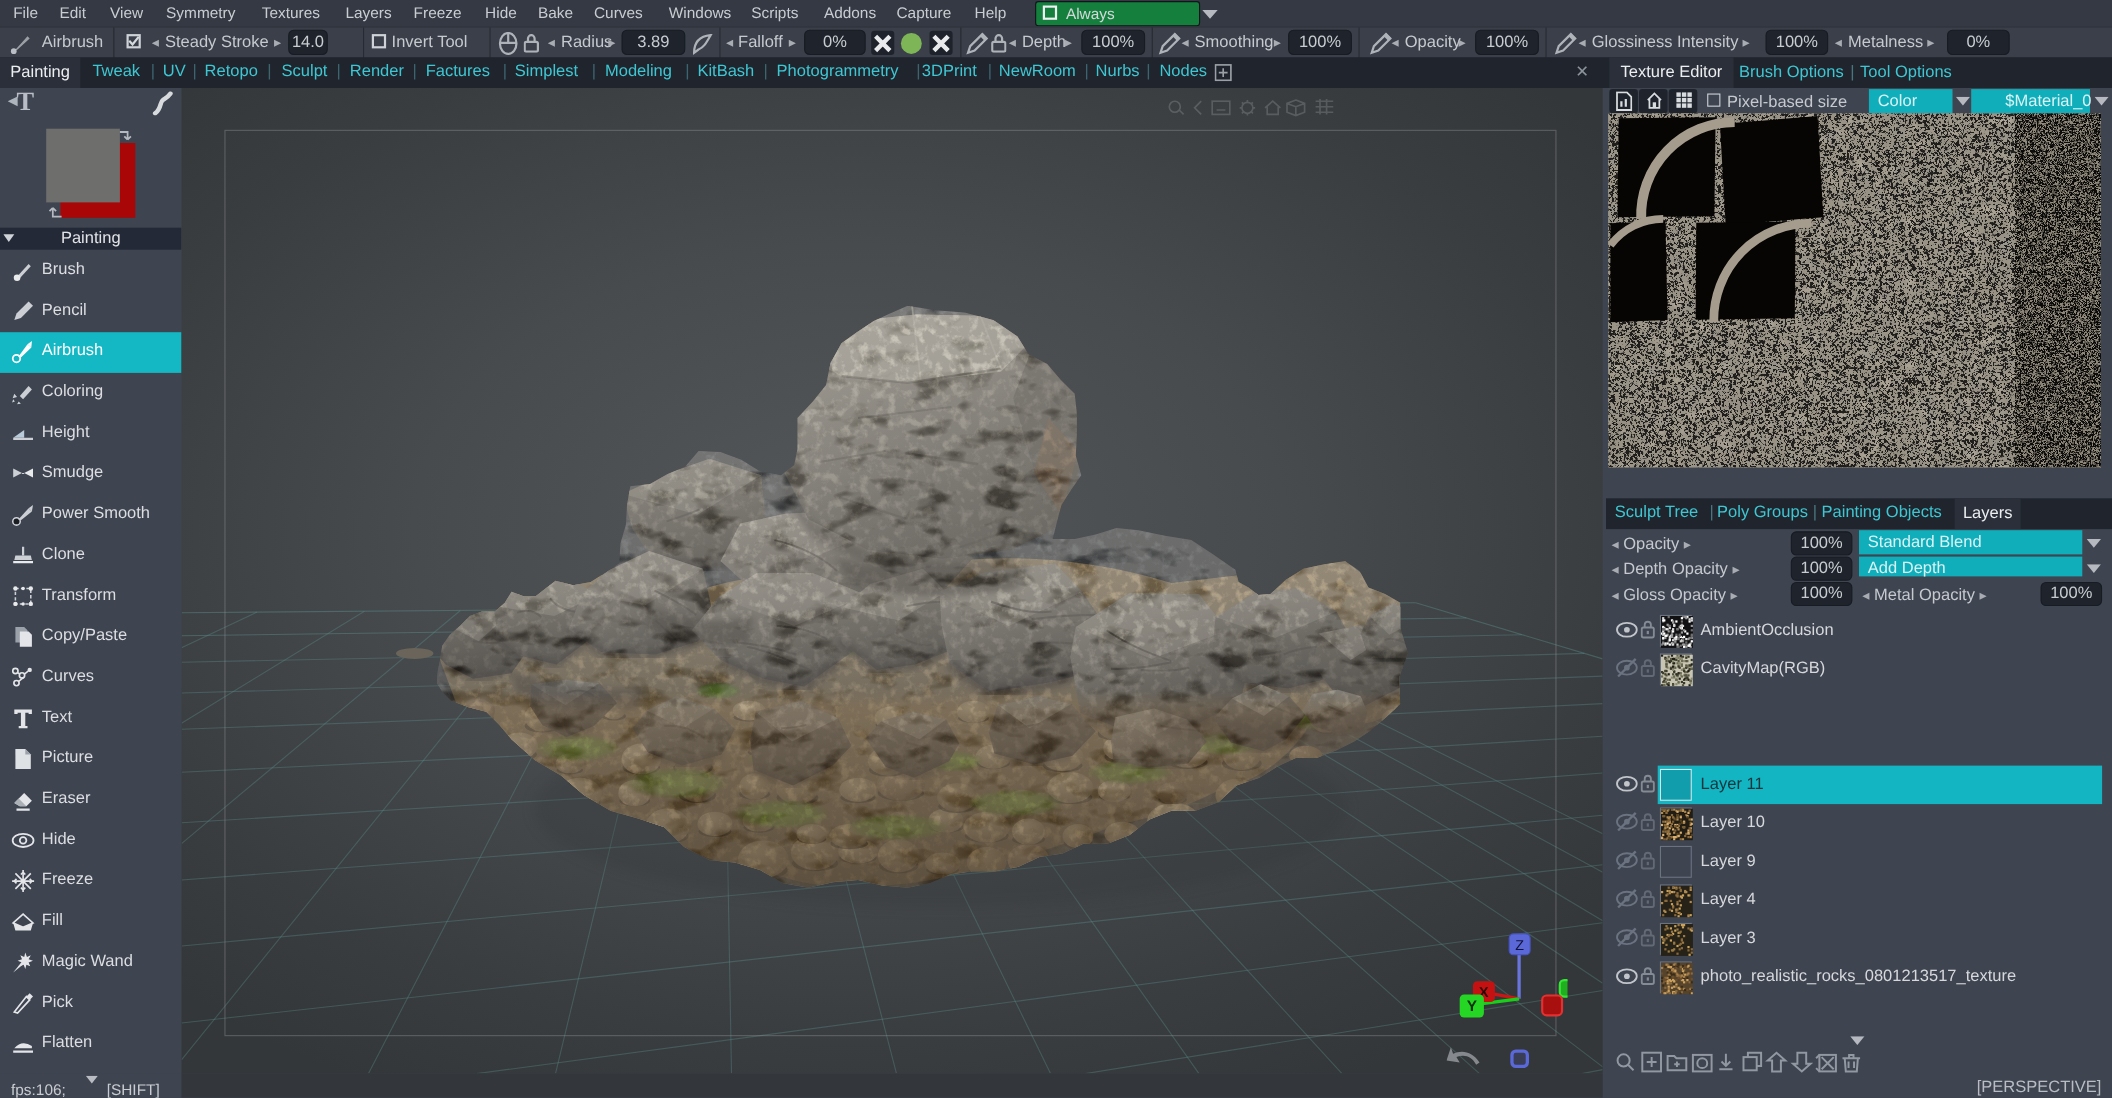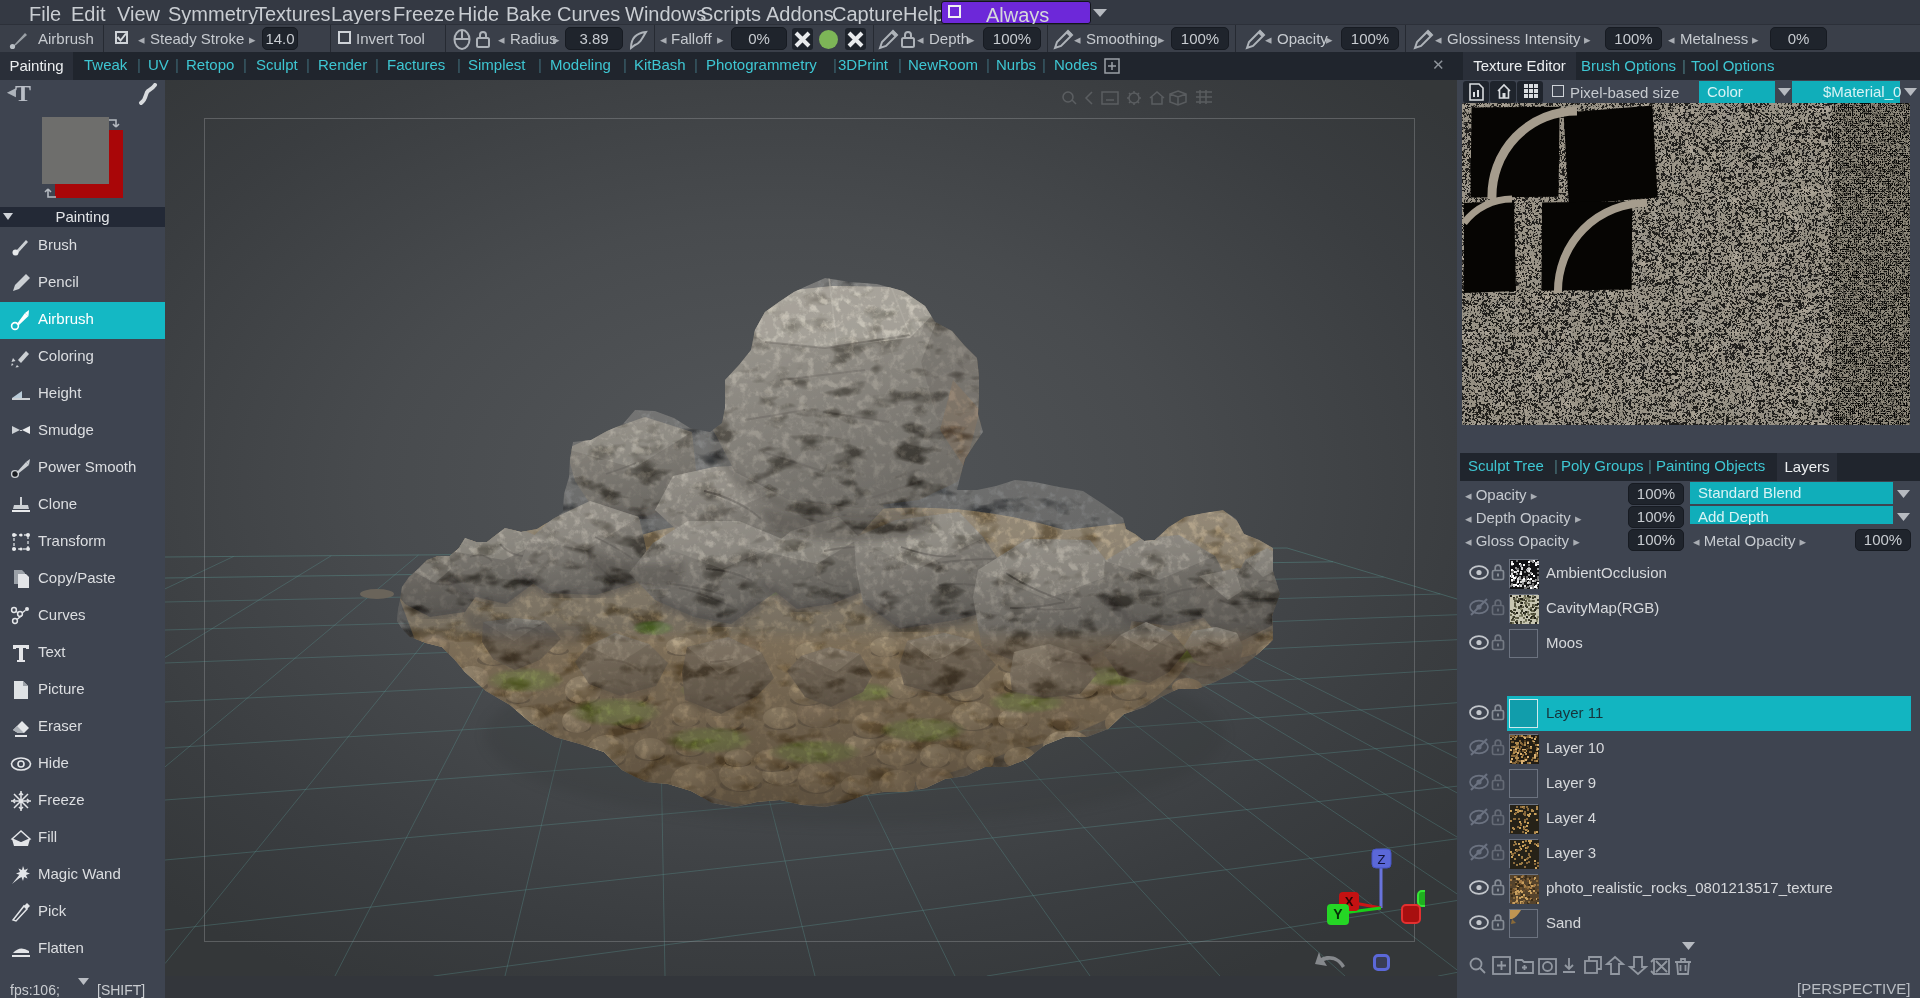--- a/index.html
+++ b/index.html
@@ -1,21 +1,21 @@
 <!DOCTYPE html>
 <html><head><meta charset="utf-8">
 <style>
 html,body{margin:0;padding:0;width:1920px;height:998px;overflow:hidden;background:#3e4450;
 font-family:"Liberation Sans",sans-serif;-webkit-font-smoothing:antialiased;}
 *{box-sizing:border-box;}
 .abs{position:absolute;}
 #app{position:relative;width:1920px;height:998px;color:#ccd0d4;font-size:15px;}
 
 #menubar{left:0;top:0;width:1920px;height:24px;background:#343943;color:#c9cdd2;}
-#menubar span{position:absolute;top:3px;font-size:20px;margin-left:17px;}
+#menubar span{position:absolute;top:3px;font-size:14px;}
 
 #toolbar{left:0;top:24px;width:1920px;height:28px;background:#3a3f49;border-top:1px solid #2c3039;}
 #toolbar .lbl{position:absolute;top:5px;font-size:15px;color:#c6cacf;white-space:nowrap;}
 .vbox{position:absolute;top:2px;height:23px;background:#1f242c;border:1px solid #171b22;border-radius:5px;color:#c8ccd1;font-size:15px;text-align:center;line-height:21px;}
 .sep{position:absolute;top:0;width:1px;height:28px;background:#262a32;}
 .arrL:before{content:"\25C2";font-size:13px;color:#a9adb3;}
 .arrR:before{content:"\25B8";font-size:13px;color:#a9adb3;}
 .chk{position:absolute;top:6px;width:13px;height:13px;border:2px solid #cfd3d8;background:transparent;}
 
 #tabrow{left:0;top:52px;width:1920px;height:28px;background:#20252d;}
@@ -80,21 +80,21 @@
       <span style="left:314px">Layers</span>
 <span style="left:376px">Freeze</span>
       <span style="left:441px">Hide</span>
       <span style="left:489px">Bake</span>
 <span style="left:540px">Curves</span>
       <span style="left:608px">Windows</span>
       <span style="left:683px">Scripts</span>
 <span style="left:749px">Addons</span>
       <span style="left:815px">Capture</span>
       <span style="left:886px">Help</span>
-<div class="abs" style="left:941px;top:1px;width:150px;height:23px;background:#6d28d9;border:1px solid #12151a;border-radius:3px;">
+<div class="abs" style="left:941px;top:1px;width:150px;height:23px;background:#15803d;border:1px solid #12151a;border-radius:3px;">
 <div class="abs" style="left:6px;top:3px;width:13px;height:13px;border:2px solid #eef0f2;"></div>
 <span style="left:27px;top:2px;position:absolute;color:#d5d8db;">Always</span>
       </div>
 <div class="abs" style="left:1093px;top:9px;border:7px solid transparent;border-top:8px solid #b6bac0;"></div>
 </div>
 
 <div class="abs" id="toolbar">
 <svg class="abs" style="left:8px;top:4px" width="22" height="22" viewBox="0 0 22 22">
         <path d="M3 19 L7 15 L17 4 L19 6 L8 16 Z" fill="#9aa0a6"></path>
         <circle cx="4.5" cy="17.5" r="2.6" fill="#b9bfc5"></circle>
@@ -1224,33 +1224,20 @@
             <rect x="22" y="22" width="2" height="2" fill="#6b6a52"></rect>
             <rect x="2" y="27" width="2" height="2" fill="#555440"></rect>
             <rect x="24" y="1" width="2" height="2" fill="#3a3a2a"></rect>
             <rect x="23" y="10" width="2" height="2" fill="#6b6a52"></rect>
             <rect x="2" y="27" width="2" height="2" fill="#6b6a52"></rect>
             <rect x="13" y="22" width="2" height="2" fill="#6b6a52"></rect>
             <rect x="15" y="10" width="2" height="2" fill="#3a3a2a"></rect>
           </svg></div>
     <span class="lname">CavityMap(RGB)</span>
   </div>
-  <div class="layrow" style="top:574px">
-    <svg class="abs eyeo" style="left:9px;top:9px" width="20" height="15" viewBox="0 0 20 15">
-          <ellipse cx="10" cy="7.5" rx="9" ry="6.3" fill="none" stroke="#c2c6cb" stroke-width="1.7"></ellipse>
-          <circle cx="10" cy="7.5" r="2.6" fill="#c2c6cb"></circle>
-        </svg>
-    <svg class="abs" style="left:31px;top:7px" width="14" height="18" viewBox="0 0 14 18">
-          <rect x="1.5" y="7.5" width="11" height="9" rx="1.5" fill="none" stroke="#747a84" stroke-width="1.7"></rect>
-          <path d="M4.2 7.5 V5 a2.8 2.8 0 0 1 5.6 0 V7.5" fill="none" stroke="#747a84" stroke-width="1.7"></path>
-          <rect x="6" y="10.5" width="2" height="3" fill="#747a84"></rect>
-        </svg>
-    <div class="thumb"></div>
-    <span class="lname">Moos</span>
-  </div>
   <div class="layrow" style="top:644px">
     <div class="abs" style="left:47px;top:0;width:404px;height:35px;background:#12b5c1;"></div>
     <svg class="abs eyeo" style="left:9px;top:9px" width="20" height="15" viewBox="0 0 20 15">
           <ellipse cx="10" cy="7.5" rx="9" ry="6.3" fill="none" stroke="#c2c6cb" stroke-width="1.7"></ellipse>
           <circle cx="10" cy="7.5" r="2.6" fill="#c2c6cb"></circle>
         </svg>
     <svg class="abs" style="left:31px;top:7px" width="14" height="18" viewBox="0 0 14 18">
           <rect x="1.5" y="7.5" width="11" height="9" rx="1.5" fill="none" stroke="#858b94" stroke-width="1.7"></rect>
           <path d="M4.2 7.5 V5 a2.8 2.8 0 0 1 5.6 0 V7.5" fill="none" stroke="#858b94" stroke-width="1.7"></path>
           <rect x="6" y="10.5" width="2" height="3" fill="#858b94"></rect>
@@ -1733,36 +1720,20 @@
             <rect x="16" y="23" width="2" height="2" fill="#c9a05f"></rect>
             <rect x="27" y="22" width="2" height="2" fill="#6b4e2c"></rect>
             <rect x="8" y="1" width="2" height="2" fill="#3a2c18"></rect>
             <rect x="18" y="23" width="2" height="2" fill="#6b4e2c"></rect>
             <rect x="6" y="3" width="2" height="2" fill="#c9a05f"></rect>
             <rect x="6" y="23" width="2" height="2" fill="#a87e49"></rect>
             <rect x="15" y="13" width="2" height="2" fill="#6b4e2c"></rect>
           </svg></div>
     <span class="lname">photo_realistic_rocks_0801213517_texture</span>
   </div>
-  <div class="layrow" style="top:854px">
-    <svg class="abs eyeo" style="left:9px;top:9px" width="20" height="15" viewBox="0 0 20 15">
-          <ellipse cx="10" cy="7.5" rx="9" ry="6.3" fill="none" stroke="#c2c6cb" stroke-width="1.7"></ellipse>
-          <circle cx="10" cy="7.5" r="2.6" fill="#c2c6cb"></circle>
-        </svg>
-    <svg class="abs" style="left:31px;top:7px" width="14" height="18" viewBox="0 0 14 18">
-          <rect x="1.5" y="7.5" width="11" height="9" rx="1.5" fill="none" stroke="#858b94" stroke-width="1.7"></rect>
-          <path d="M4.2 7.5 V5 a2.8 2.8 0 0 1 5.6 0 V7.5" fill="none" stroke="#858b94" stroke-width="1.7"></path>
-          <rect x="6" y="10.5" width="2" height="3" fill="#858b94"></rect>
-        </svg>
-    <div class="thumb"><svg width="29" height="29">
-            <path d="M0 0 H11 Q7 7 2 9 L0 9Z" fill="#c09552"></path>
-            <path d="M2 9 L6 13 L1 14Z" fill="#8a6a38"></path>
-          </svg></div>
-    <span class="lname">Sand</span>
-  </div>
   <svg class="abs" style="left:222px;top:890px" width="14" height="9">
         <path d="M0 0 H13 L6.5 8Z" fill="#b6bac0"></path>
       </svg>
 
   <svg class="abs" style="left:8px;top:903px" width="240" height="22" viewBox="0 0 240 22">
     <g fill="none" stroke="#9298a1" stroke-width="1.8">
       <circle cx="8" cy="9" r="5.5"></circle>
           <path d="M12 13 L17 18"></path>
       <rect x="25" y="2" width="17" height="17"></rect>
           <path d="M33.5 6 V15 M29 10.5 H38"></path>

